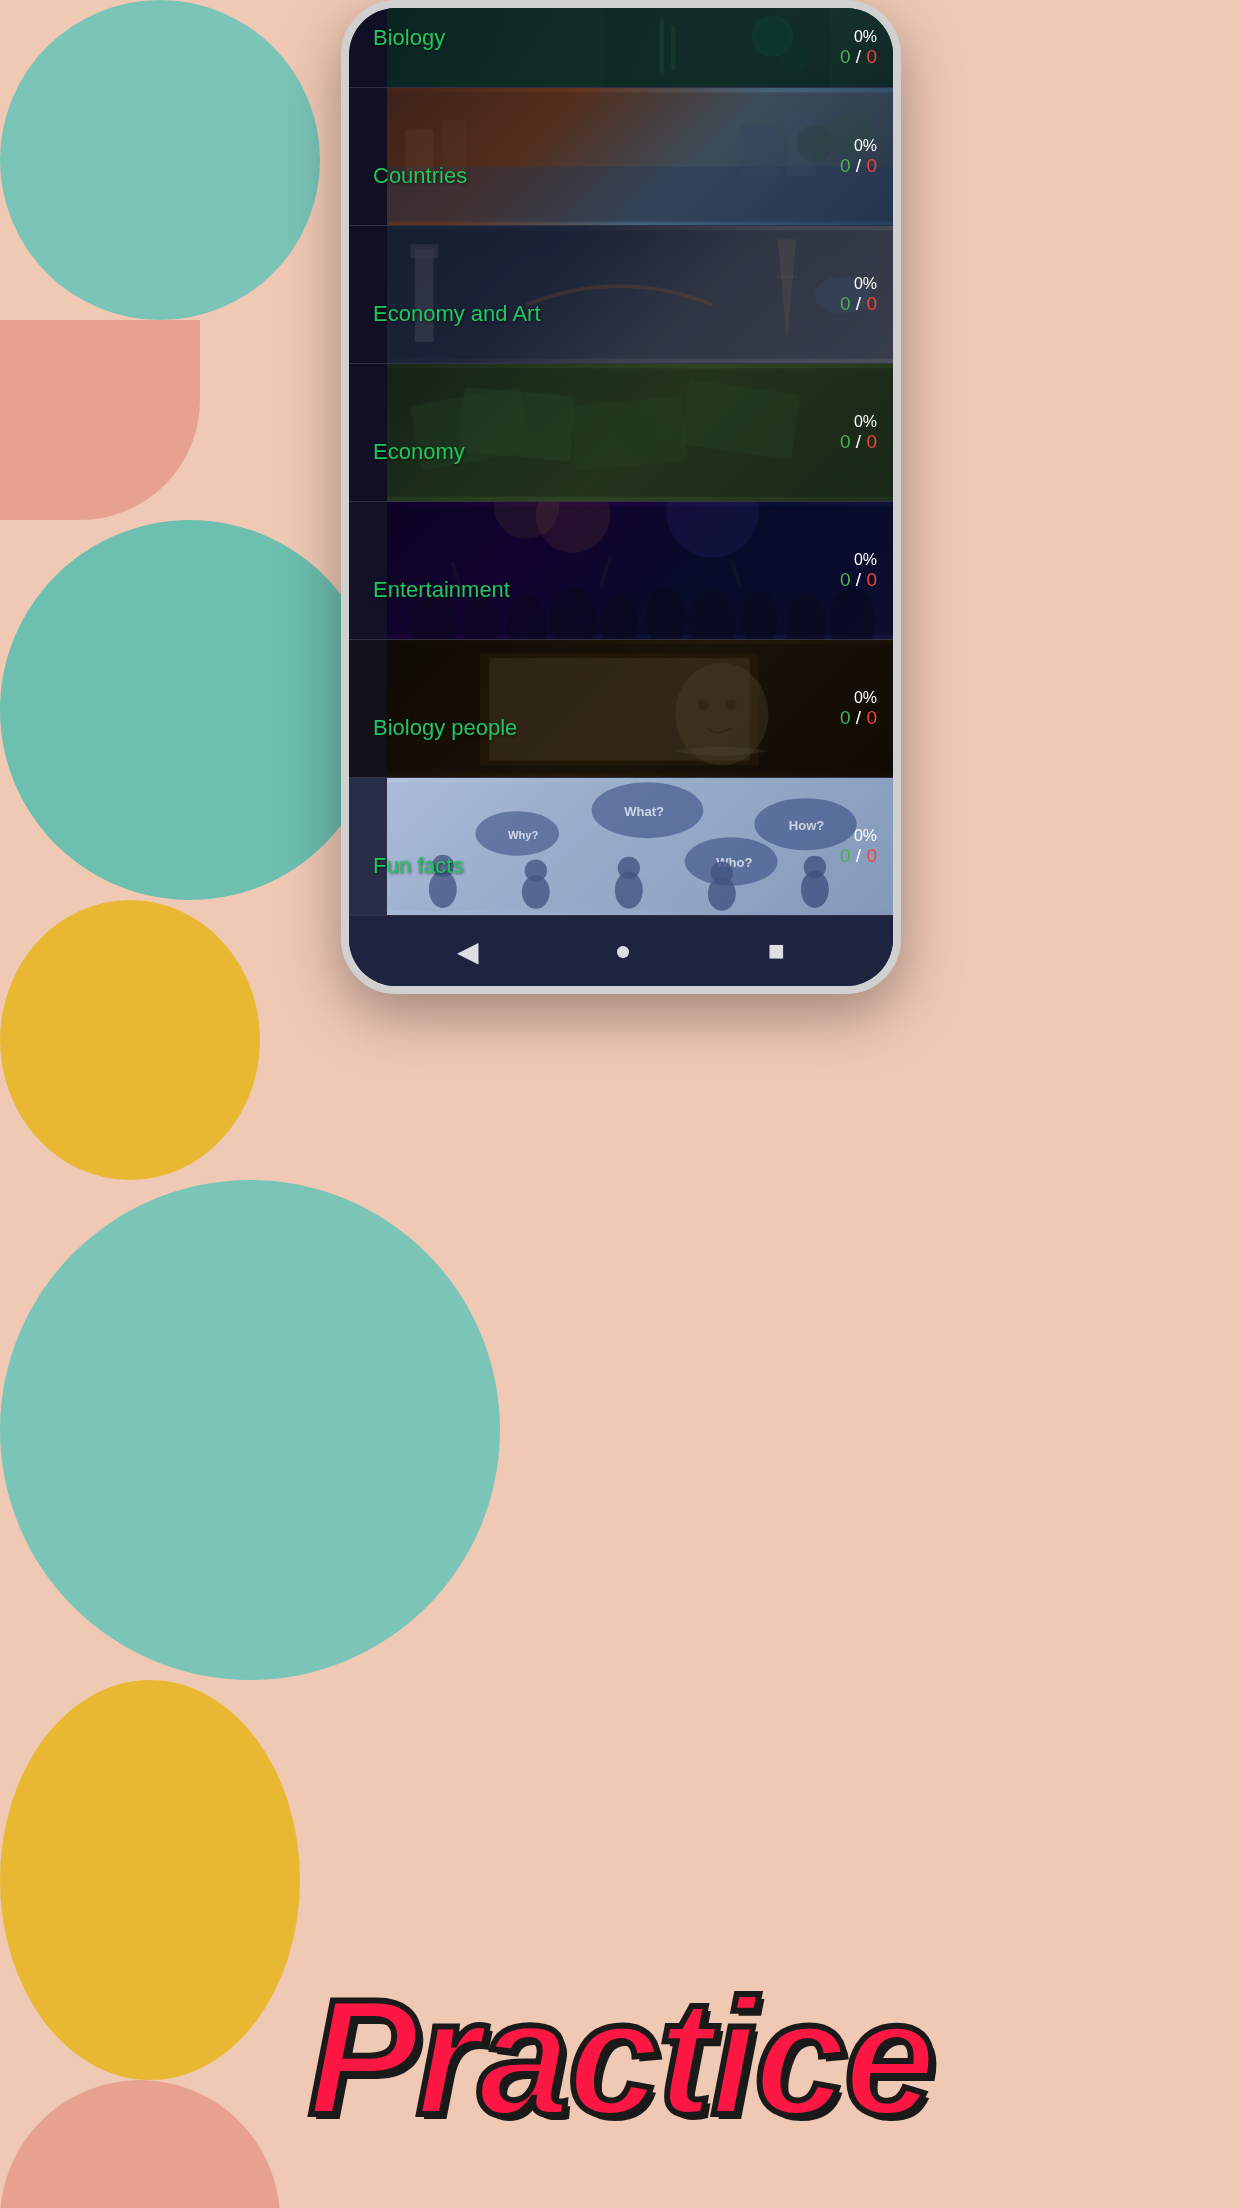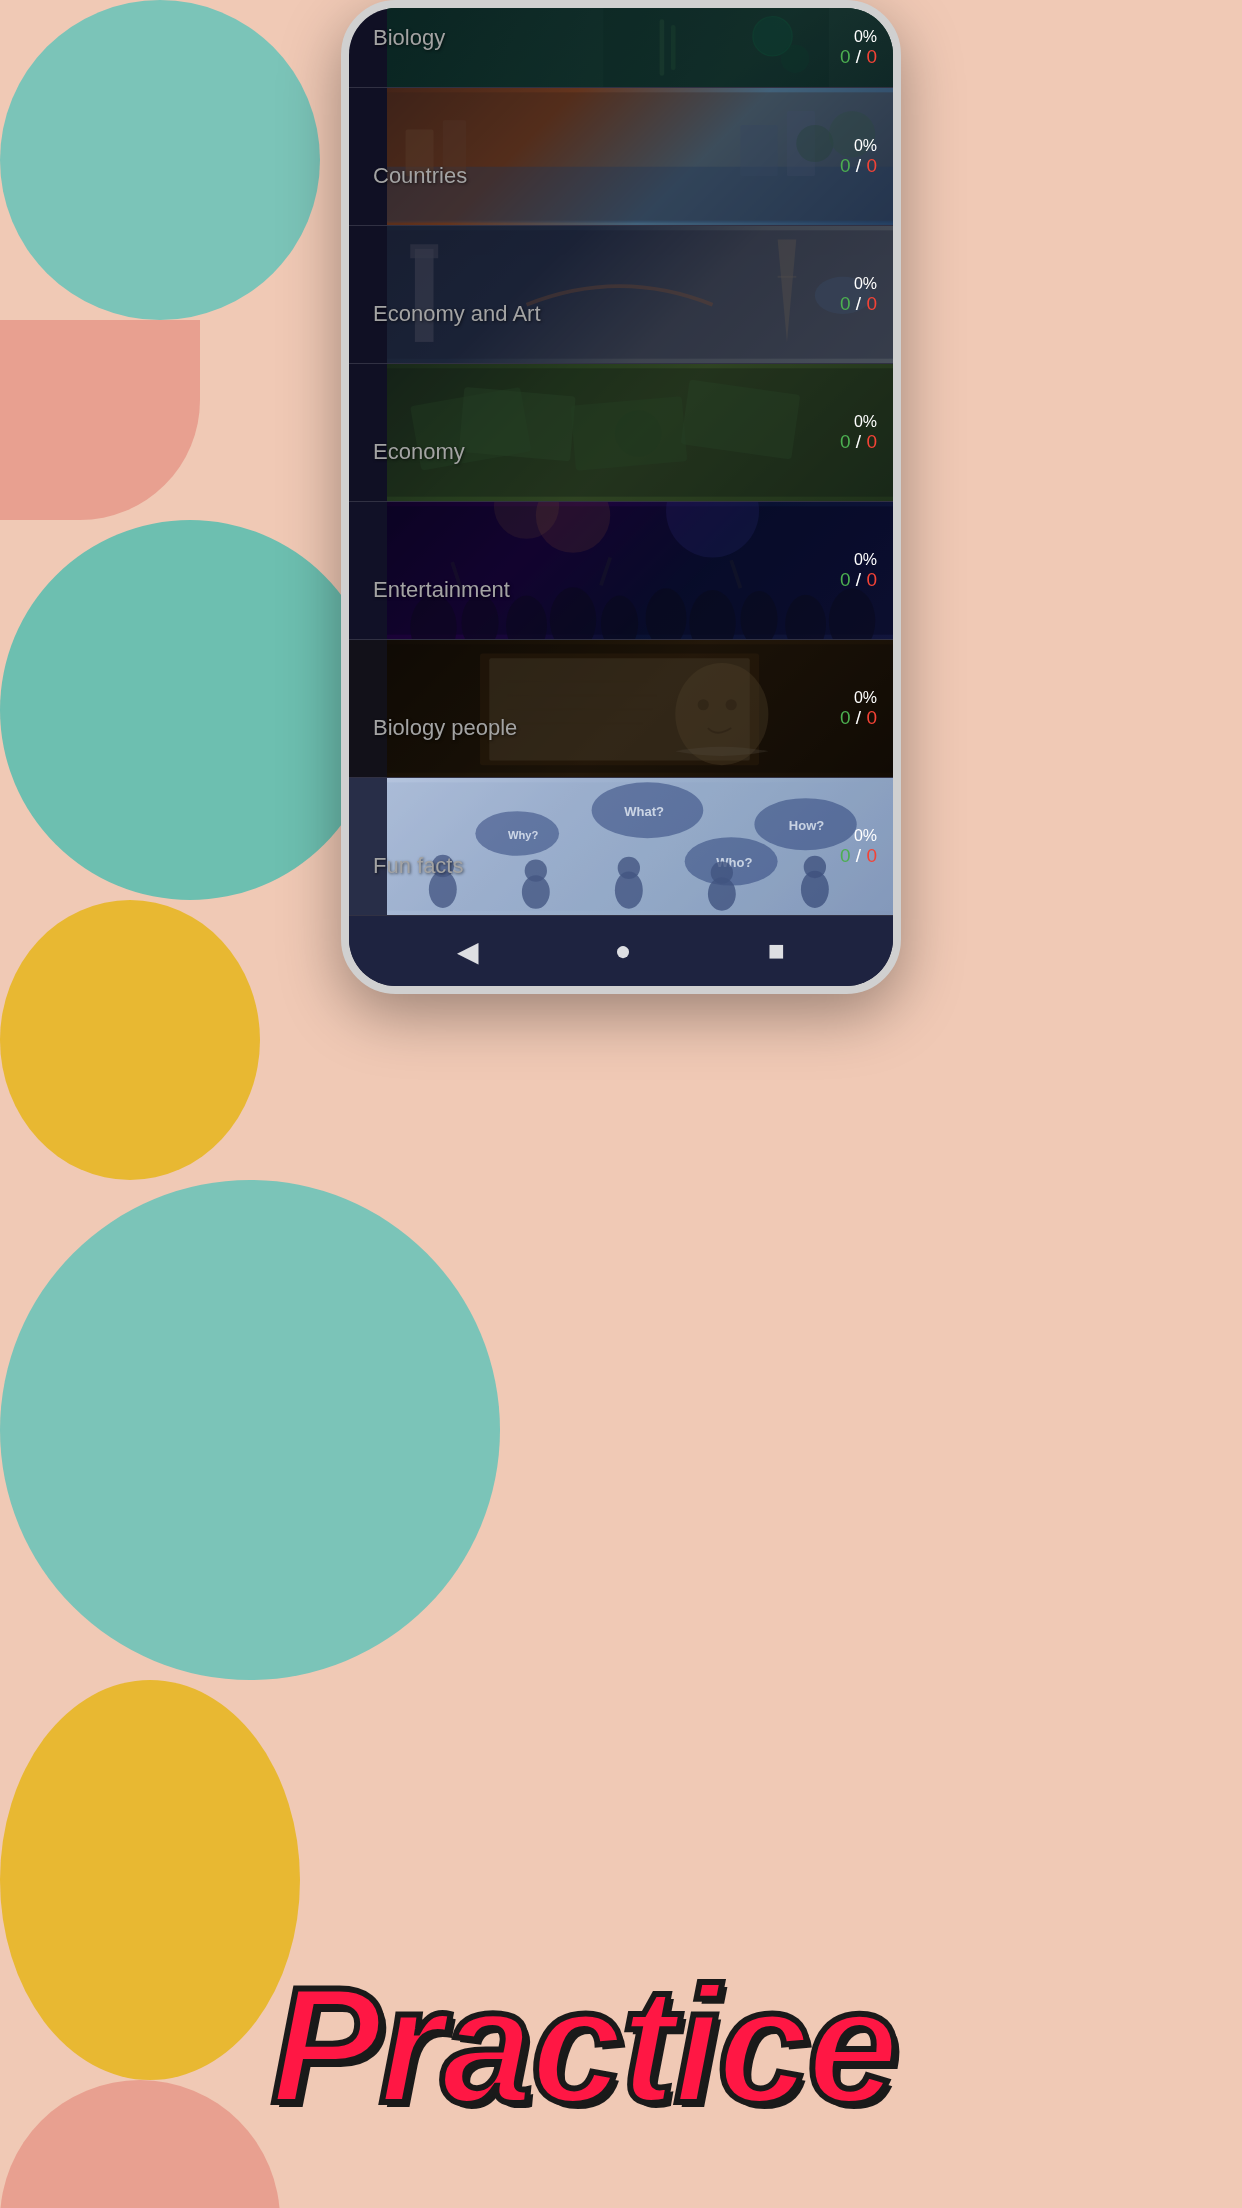--- a/index.html
+++ b/index.html
@@ -103,21 +103,21 @@
     .category-overlay {
       position: absolute;
       top: 0; left: 0; right: 0; bottom: 0;
       background: rgba(10, 10, 30, 0.55);
     }
 
     .category-label {
       position: absolute;
       left: 24px;
       bottom: 36px;
-      color: #a3a3a3;
+      color: #22c55e;
       font-size: 22px;
       font-weight: 500;
       text-shadow: 1px 1px 3px rgba(0,0,0,0.6);
     }
 
     .category-stats {
       position: absolute;
       right: 16px;
       top: 50%;
       transform: translateY(-50%);
@@ -200,24 +200,24 @@
 
     .nav-icon {
       color: #ffffff;
       font-size: 28px;
       opacity: 0.85;
     }
 
     
     .bottom-text-section {
       position: absolute;
-      bottom: 72px;
+      bottom: 60px;
       left: 50%;
       transform: translateX(-50%);
-      text-align: left;
+      text-align: center;
       width: 700px;
     }
 
     .practice-writing-title {
       line-height: 1.1;
     }
 
     .practice-writing-title .line1,
     .practice-writing-title .line2 {
       display: block;

